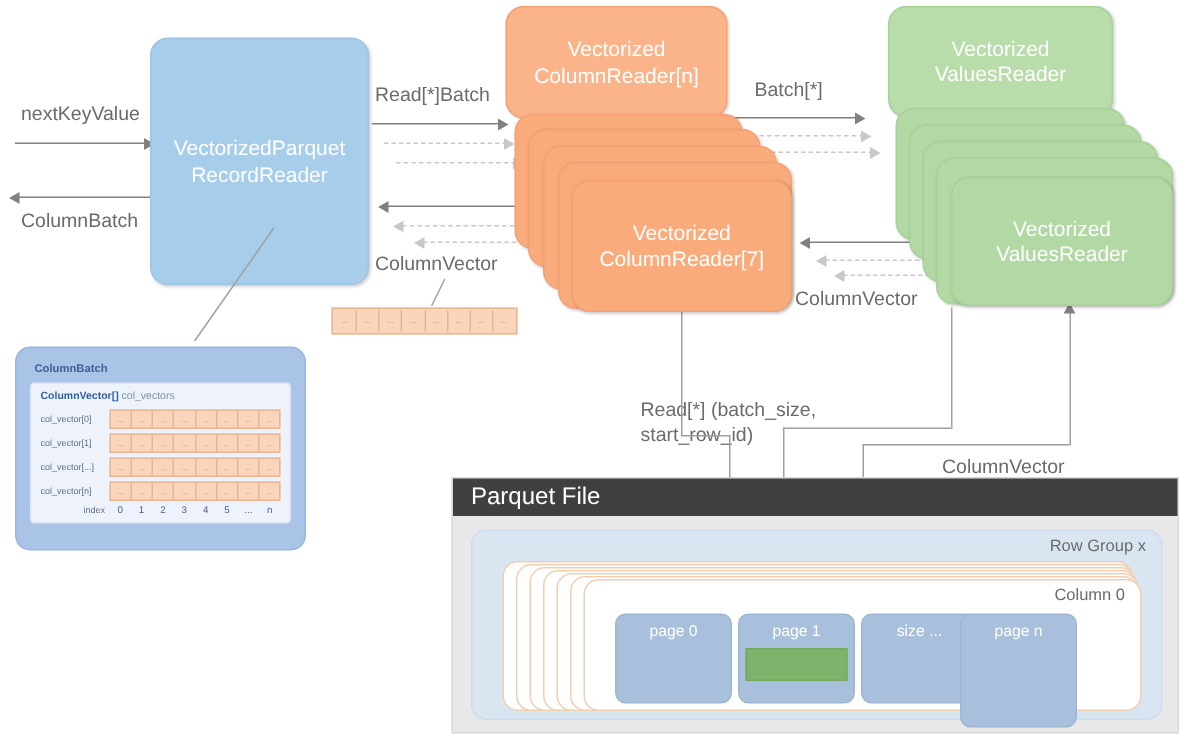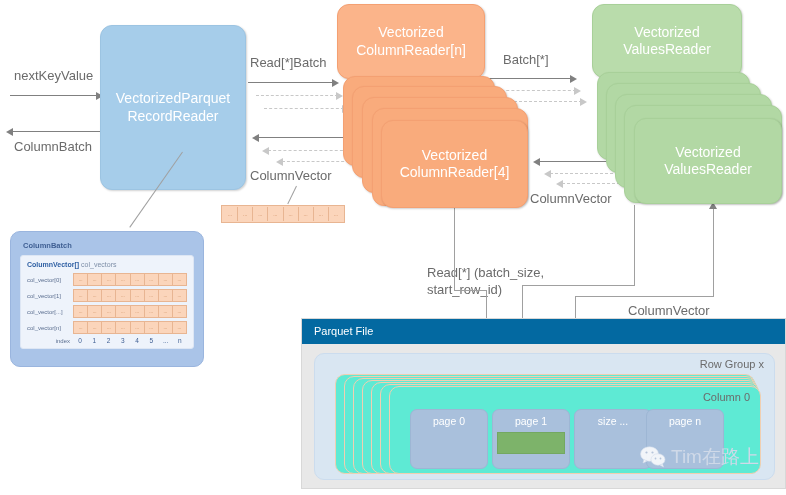--- a/index.html
+++ b/index.html
@@ -109,41 +109,41 @@
     flex:1 1 0; text-align:center; font-size:6.5px; color:#3f5f93;
   }
 
   
   #parquet-file {
     position:absolute;
     background:#e8e8e8;
     border:1px solid #d8d8d8;
   }
   #parquet-header {
-    background:#0369a1;
+    background:#404040;
     color:#ffffff;
-    font-size:11px;
+    font-size:16px;
     padding:4px 0 0 12px;
     height:25px;
     line-height:17px;
   }
   #rowgroup {
     position:absolute;
     background:#d9e6f2;
     border:1px solid #cbdcee;
     border-radius:10px;
     text-decoration:underline;
   }
   #rowgroup-label {
     position:absolute; right:10px; top:4px;
     font-size:11px; color:#6b6b6b;
   }
   .colstack {
     position:absolute;
-    background:#5eead4;
+    background:#ffffff;
     border:1px solid #f0cfb1;
     border-radius:10px;
   }
   #column0-label {
     position:absolute; right:10px; top:4px;
     font-size:11px; color:#6b6b6b;
   }
   .page {
     position:absolute;
     background:#a9c0dc;
@@ -233,21 +233,21 @@
       <span>ColumnReader[n]</span>
     </span>
   </div>
   <div class="node orange-node" style="left:343px; top:76px; width:152px; height:90px; z-index:3;"></div>
   <div class="node orange-node" style="left:352px; top:86px; width:155px; height:92px; z-index:4;"></div>
   <div class="node orange-node" style="left:362px; top:97px; width:156px; height:96px; z-index:5;"></div>
   <div class="node orange-node" style="left:372px; top:108px; width:156px; height:98px; z-index:6;"></div>
   <div class="node orange-node" style="left:381px; top:120px; width:147px; height:88px; z-index:7;">
     <span class="lbl">
       <span>Vectorized</span><br>
-      <span>ColumnReader[4]</span>
+      <span>ColumnReader[7]</span>
     </span>
   </div>
 
   <div class="txt" style="left:503px; top:52px;">Batch[*]</div>
   <div class="line hline" style="left:488px; top:78px; width:84px;"></div>
   <div class="arrow-r" style="left:570px; top:74.5px;"></div>
   <div class="dash-h" style="left:496px; top:90px; width:80px;"></div>
   <div class="arrow-r light" style="left:574px; top:86.5px;"></div>
   <div class="dash-h" style="left:504px; top:101px; width:78px;"></div>
   <div class="arrow-r light" style="left:580px; top:97.5px;"></div>
@@ -384,36 +384,21 @@
       <div class="colstack" style="left:47px; top:26px; width:396px; height:94px;"></div>
       <div class="colstack" style="left:56px; top:28px; width:388px; height:92px;"></div>
       <div class="colstack" style="left:65px; top:30px; width:379px; height:90px;"></div>
 
       <div class="colstack" style="left:74px; top:32px; width:372px; height:88px;">
         <div id="column0-label">Column 0</div>
         <div id="pages">
             <div class="page" style="left: 20px; top: 22px; width: 78px; height: 60px;">page 0</div>
             <div class="page" style="left: 102px; top: 22px; width: 78px; height: 60px;">page 1<div id="page1-highlight" style="left: 4px; top: 22px; width: 68px; height: 22px;"></div></div>
             <div class="page" style="left: 184px; top: 22px; width: 78px; height: 60px;">size ...</div>
-            <div class="page" style="left: 256px; top: 22px; width: 78px; height: 60px;">page n</div>
+            <div class="page" style="left: 250px; top: 22px; width: 78px; height: 76px;">page n</div>
           </div>
       </div>
     </div>
   </div>
 
-  <div id="watermark" style="left:640px; top:444px;">
-    <div id="wm-logo">
-      <svg viewBox="0 0 52 44" width="26" height="22" aria-hidden="true">
-        <ellipse cx="19" cy="16" rx="18" ry="14.5" fill="#ffffff" stroke="#dbe3ef" stroke-width="1.2"></ellipse>
-        <path d="M8 27 L6 34 L14 30 Z" fill="#ffffff" stroke="#dbe3ef" stroke-width="1.2"></path>
-        <circle cx="13" cy="13" r="2.2" fill="#b9c6da"></circle>
-        <circle cx="25" cy="13" r="2.2" fill="#b9c6da"></circle>
-        <ellipse cx="36" cy="27" rx="14" ry="11.5" fill="#ffffff" stroke="#dbe3ef" stroke-width="1.2"></ellipse>
-        <path d="M45 36 L47 42 L40 38 Z" fill="#ffffff" stroke="#dbe3ef" stroke-width="1.2"></path>
-        <circle cx="31" cy="25" r="1.8" fill="#b9c6da"></circle>
-        <circle cx="41" cy="25" r="1.8" fill="#b9c6da"></circle>
-      </svg>
-    </div>
-    <div id="wm-text">Tim在路上</div>
-  </div>
   <div id="wm-sub" style="left:676px; top:494px;">@ITPUB博客</div>
 
 </div>
 
 </body></html>

